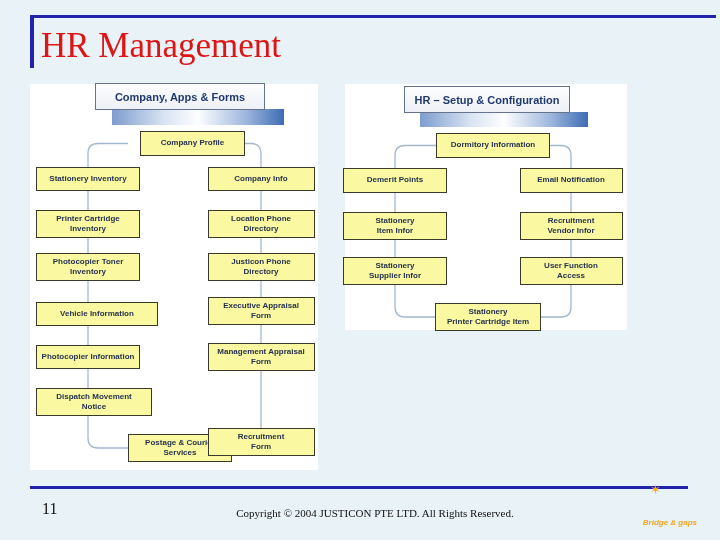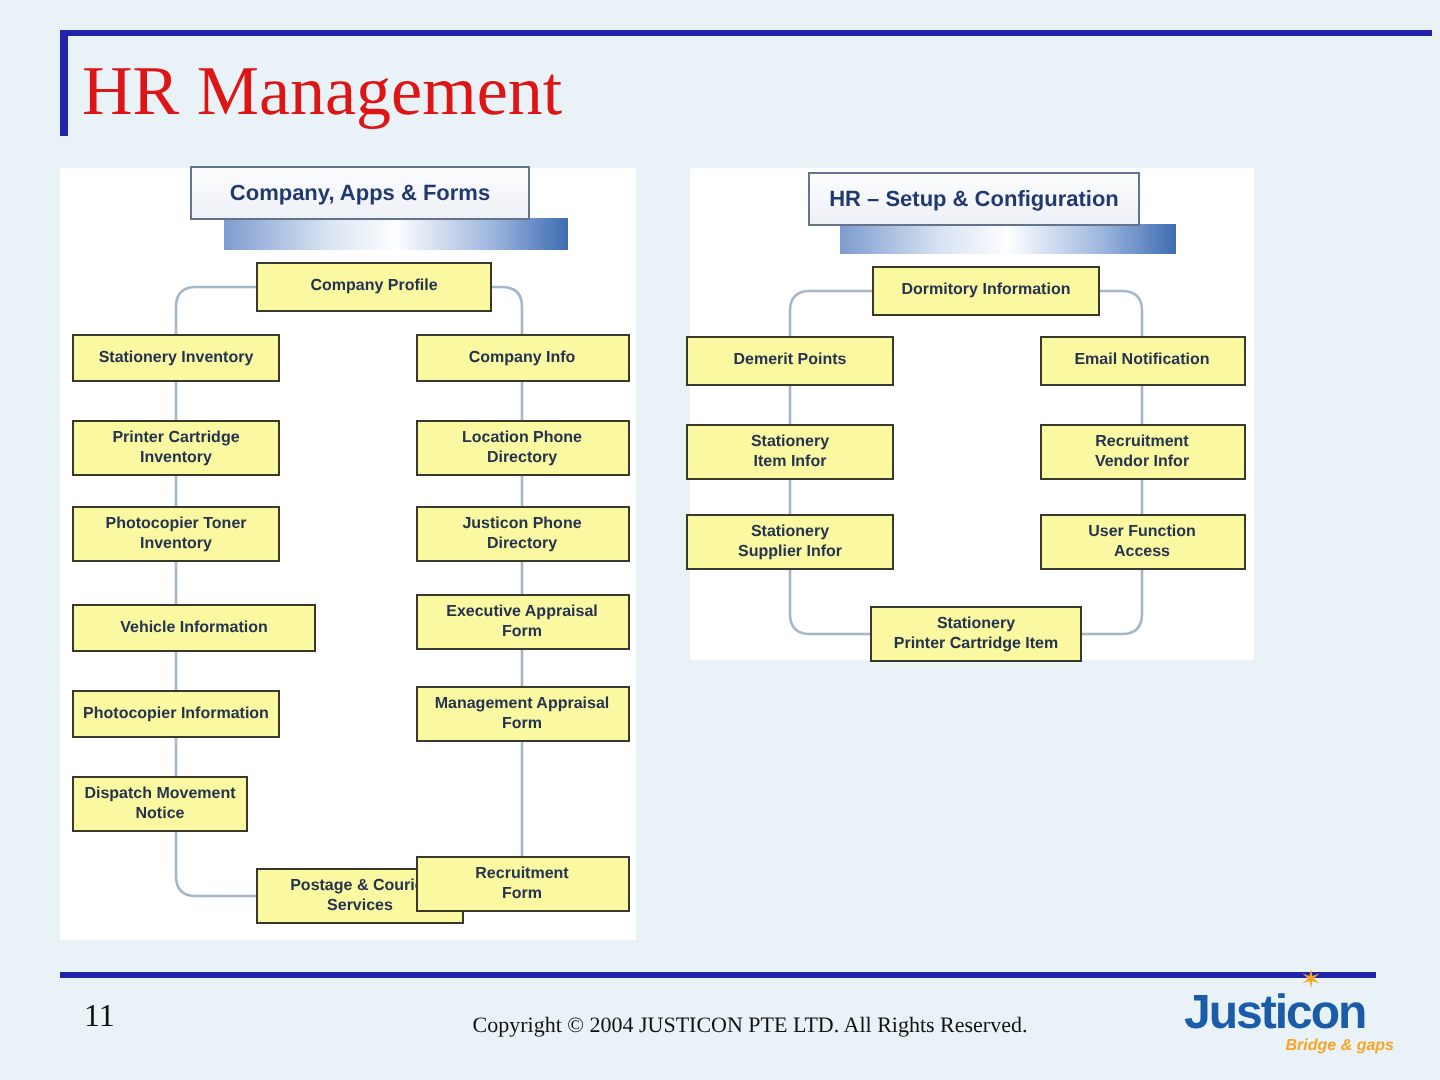--- a/index.html
+++ b/index.html
@@ -72,31 +72,31 @@
       <path d="M 128 143.5 L 98 143.5 Q 88 143.5 88 153.5 L 88 438 Q 88 448 98 448 L 128 448" fill="none" stroke="#A4B8CC" stroke-width="1.3"></path>
       <path d="M 232 143.5 L 251 143.5 Q 261 143.5 261 153.5 L 261 438 Q 261 448 251 448 L 232 448" fill="none" stroke="#A4B8CC" stroke-width="1.3"></path>
       <path d="M 436 145.5 L 405 145.5 Q 395 145.5 395 155.5 L 395 307 Q 395 317 405 317 L 435 317" fill="none" stroke="#A4B8CC" stroke-width="1.3"></path>
       <path d="M 540 145.5 L 561 145.5 Q 571 145.5 571 155.5 L 571 307 Q 571 317 561 317 L 541 317" fill="none" stroke="#A4B8CC" stroke-width="1.3"></path>
     </svg>
 
   <div id="diagram-layer">
       <div class="panel" style="left: 30px; top: 84px; width: 288px; height: 386px;"></div>
       <div class="header-shadow" style="left: 112px; top: 109px; width: 172px; height: 16px;"></div>
       <div class="header-box" style="left: 95px; top: 83px; width: 170px; height: 27px;">Company, Apps &amp; Forms</div>
-      <div class="node" style="left: 128px; top: 131px; width: 118px; height: 25px;">Company Profile</div>
+      <div class="node" style="left: 140px; top: 131px; width: 105px; height: 25px;">Company Profile</div>
       <div class="node" style="left: 128px; top: 434px; width: 104px; height: 28px;">Postage &amp; Courier
 Services</div>
       <div class="node" style="left: 36px; top: 167px; width: 104px; height: 24px;">Stationery Inventory</div>
       <div class="node" style="left: 36px; top: 210px; width: 104px; height: 28px;">Printer Cartridge
 Inventory</div>
       <div class="node" style="left: 36px; top: 253px; width: 104px; height: 28px;">Photocopier Toner
 Inventory</div>
       <div class="node" style="left: 36px; top: 302px; width: 122px; height: 24px;">Vehicle Information</div>
       <div class="node" style="left: 36px; top: 345px; width: 104px; height: 24px;">Photocopier Information</div>
-      <div class="node" style="left: 36px; top: 388px; width: 88px; height: 28px;">Dispatch Movement
+      <div class="node" style="left: 36px; top: 388px; width: 116px; height: 28px;">Dispatch Movement
 Notice</div>
       <div class="node" style="left: 207.5px; top: 167px; width: 107px; height: 24px;">Company Info</div>
       <div class="node" style="left: 207.5px; top: 210px; width: 107px; height: 28px;">Location Phone
 Directory</div>
       <div class="node" style="left: 207.5px; top: 253px; width: 107px; height: 28px;">Justicon Phone
 Directory</div>
       <div class="node" style="left: 207.5px; top: 297px; width: 107px; height: 28px;">Executive Appraisal
 Form</div>
       <div class="node" style="left: 207.5px; top: 343px; width: 107px; height: 28px;">Management Appraisal
 Form</div>
@@ -119,16 +119,15 @@
       <div class="node" style="left: 519.5px; top: 257px; width: 103px; height: 28px;">User Function
 Access</div>
     </div>
 
   <div class="bottom-line"></div>
   <div class="page-number">11</div>
   <div class="copyright">Copyright © 2004 JUSTICON PTE LTD.  All Rights Reserved.</div>
 
   <div class="logo">
     <span class="logo-star">✶</span>
-    <span class="logo-name">Justicon</span>
     <span class="logo-tagline">Bridge &amp; gaps</span>
   </div>
 </div>
 
 </body></html>

